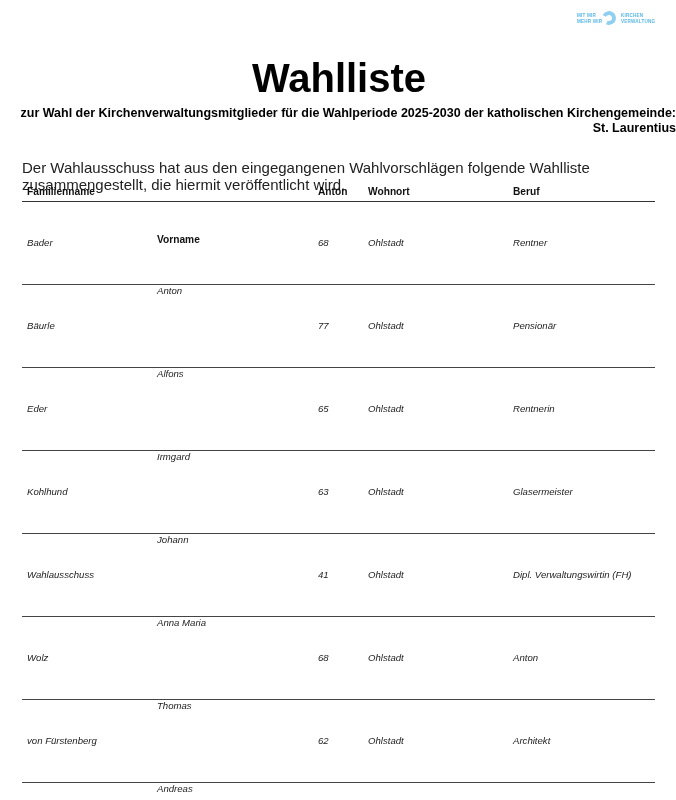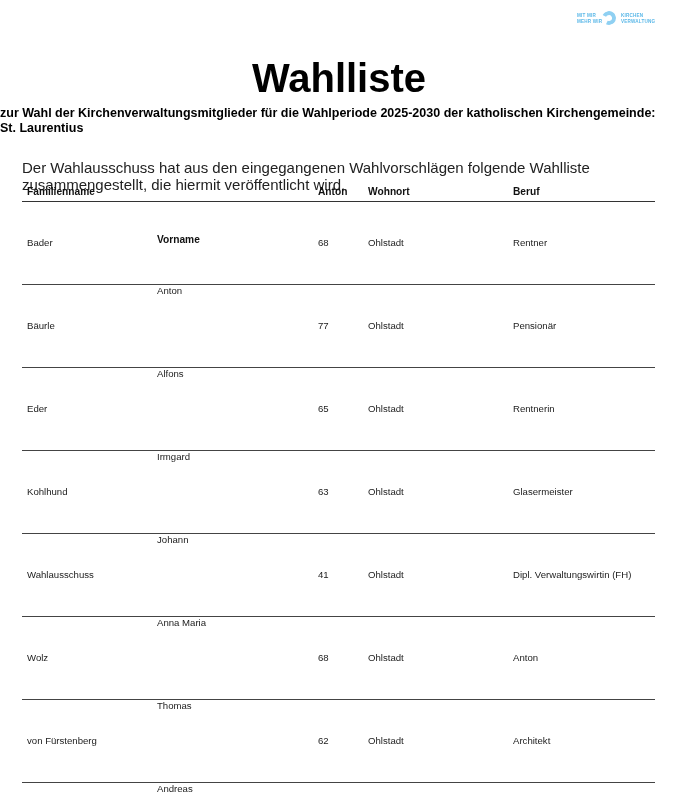--- a/index.html
+++ b/index.html
@@ -4,27 +4,27 @@
 <style>
   html, body { margin:0; padding:0; background:#ffffff; }
   body { width:676px; height:800px; position:relative; overflow:hidden;
          font-family:"Liberation Sans", sans-serif; color:#1a1a1a; }
   .logo { position:absolute; left:577px; top:10px; width:78px; height:28px; }
   .logo .l1, .logo .l2 { position:absolute; font-size:4.6px; font-weight:bold; color:#5bb8e8; letter-spacing:0.2px; line-height:5px; }
   .logo .ring { position:absolute; left:25px; top:1px; width:14px; height:14px; border-radius:50%;
                 border:4px solid #8fd0f2; border-left-color:transparent; box-sizing:border-box; transform:rotate(-20deg); }
   .title { position:absolute; left:1px; width:676px; top:56px; text-align:center;
            font-size:40px; font-weight:bold; color:#000; letter-spacing:0px; }
-  .subtitle { position:absolute; left:0; width:676px; top:106px; text-align:left;
+  .subtitle { position:absolute; left:0; width:676px; top:106px; text-align:right;
               font-size:12.5px; font-weight:bold; color:#000; line-height:15px; }
   .intro { position:absolute; left:22px; top:159px; font-size:15px; color:#222; }
   .table { position:absolute; left:22px; top:184px; width:633px; }
   .hdr { position:relative; height:17px; border-bottom:1.3px solid #333; }
   .hdr span { position:absolute; top:2px; font-size:10.2px; font-weight:bold; color:#111; }
-  .row { position:relative; height:82px; border-bottom:1.3px solid #444; }
+  .row { position:relative; height:82px; border-bottom:1.3px solid #444;font-style:italic; }
   .row span { position:absolute; top:35px; font-size:9.6px; color:#222; }
   .c0 { left:5px; } .c1 { left:135px;margin-top:48px; } .c2 { left:296px; } .c3 { left:346px; } .c4 { left:491px; }
   .hdr .c0 { left:5px; } 
 </style>
 </head>
 <body>
 
 <div class="logo">
   <span class="l1" style="left:0;top:3px">MIT MIR</span>
   <span class="l2" style="left:0;top:9px">MEHR WIR</span>

